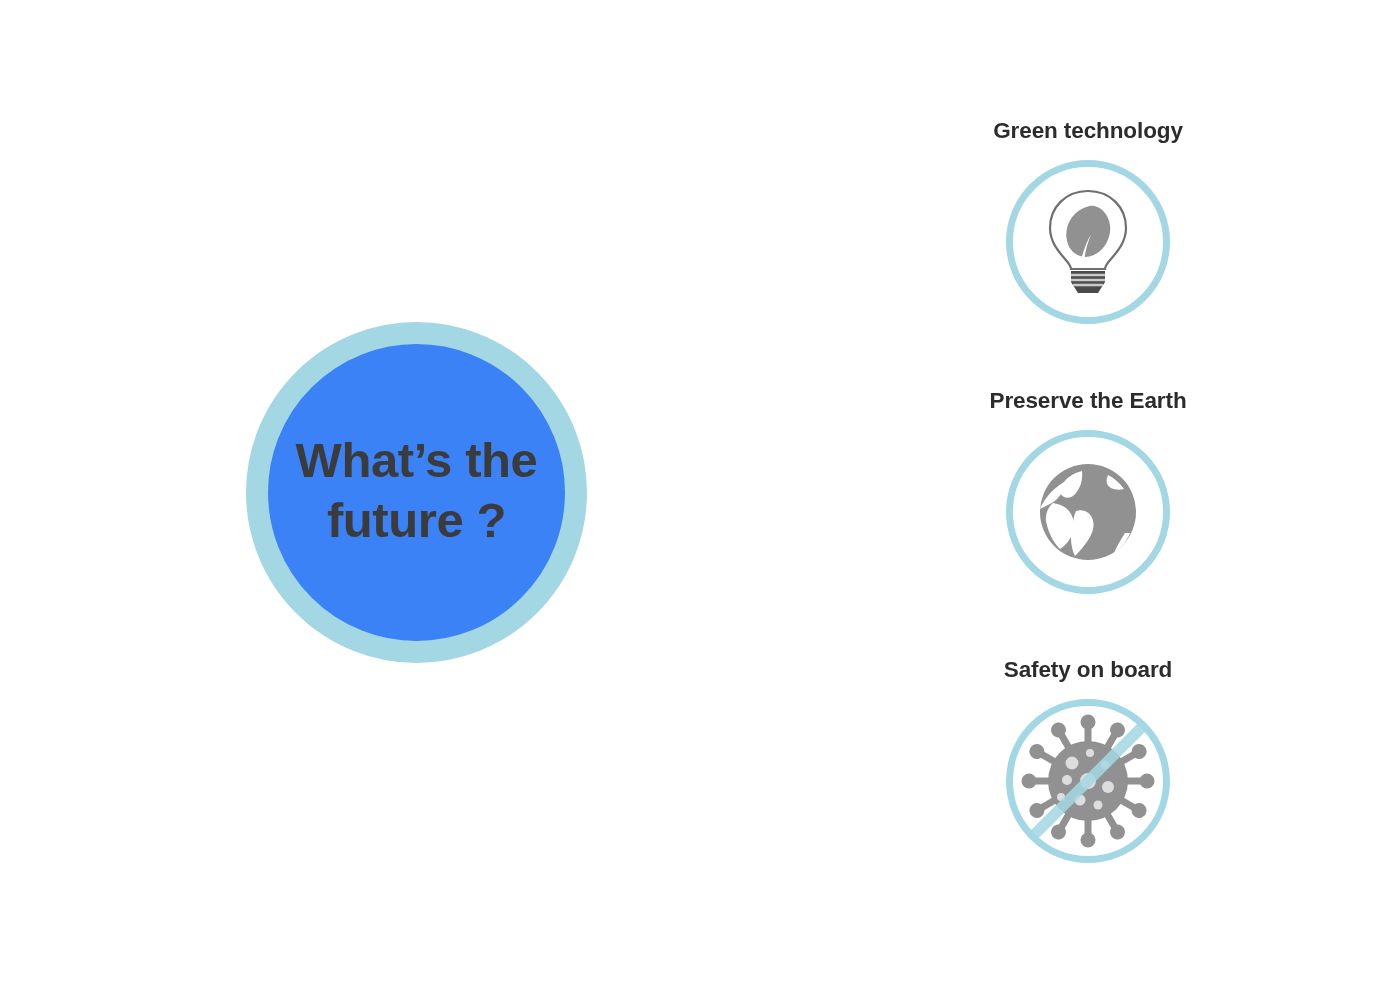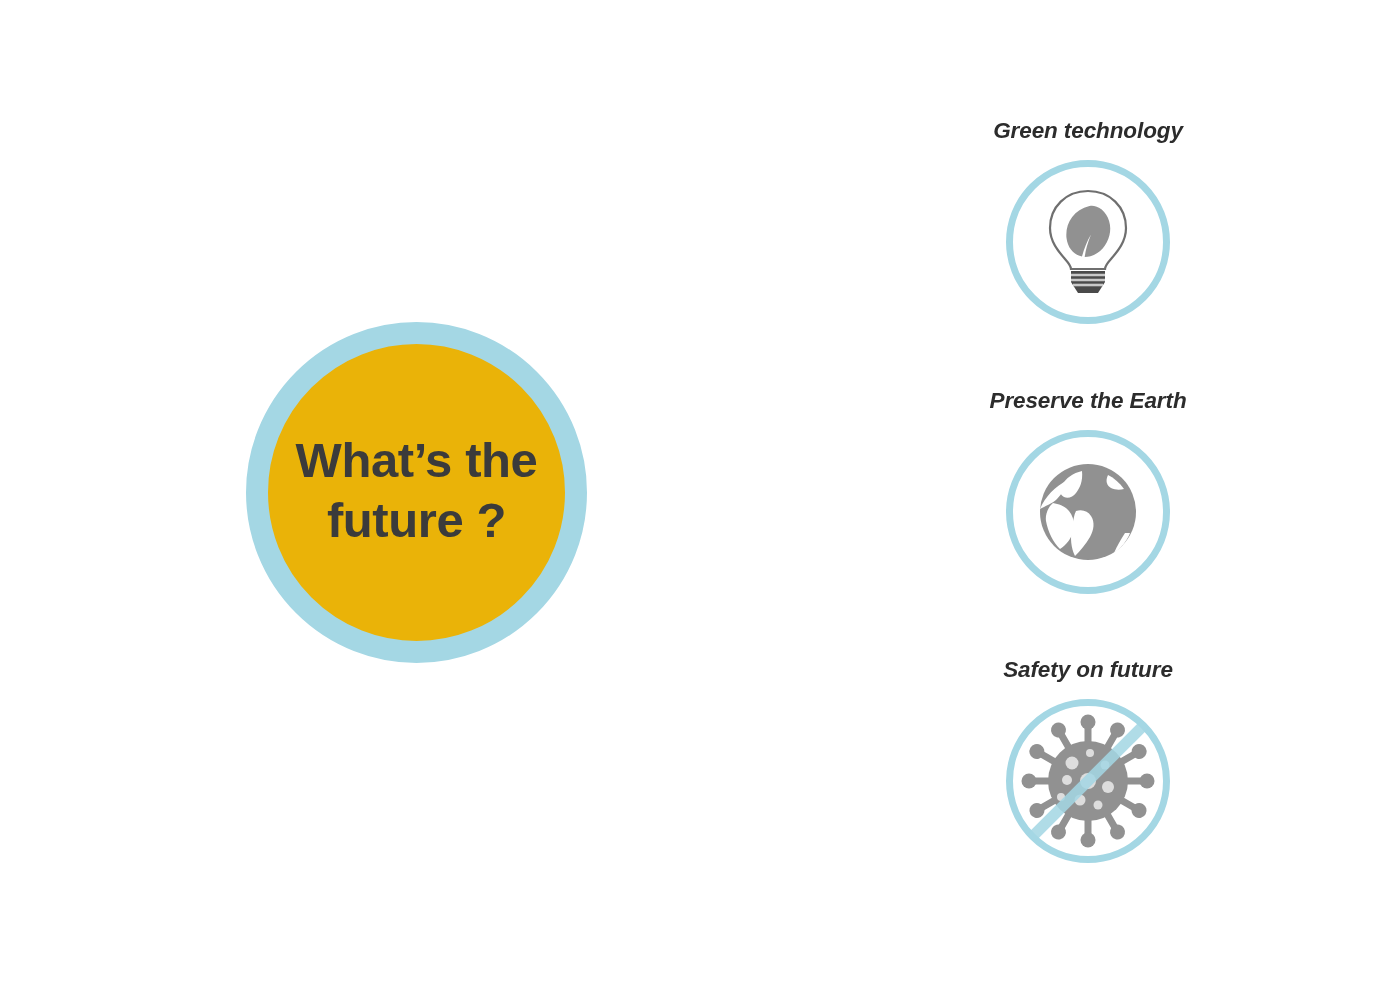--- a/index.html
+++ b/index.html
@@ -19,21 +19,21 @@
   
   #question-circle {
     position: absolute;
     left: 246px;
     top: 322px;
     width: 341px;
     height: 341px;
     box-sizing: border-box;
     border: 22px solid #a4d7e4;
     border-radius: 50%;
-    background: #eab308;
+    background: #3b82f6;
     display: flex;
     align-items: center;
     justify-content: center;
   }
   #question-text {
     color: #3b3b3b;
     font-size: 49px;
     font-weight: bold;
     line-height: 1.22;
     text-align: center;
@@ -56,21 +56,20 @@
   .feature-3 { top: 657px; }
 
   .feature-label {
     color: #2c2c2c;
     font-size: 22.5px;
     font-weight: bold;
     letter-spacing: -0.1px;
     text-align: center;
     margin-bottom: 16px;
     white-space: nowrap;
-    font-style: italic;
   }
 
   .feature-circle {
     position: relative;
     width: 164px;
     height: 164px;
     box-sizing: border-box;
     border: 7px solid #a4d7e4;
     border-radius: 50%;
     background: #ffffff;
@@ -121,21 +120,21 @@
         <path d="M18 44 C24 45 30 47 34 52 C39 58 40 66 38 73 C36 80 31 86 25 90 C18 83 13 73 11 62 C10 56 13 48 18 44 Z" fill="#ffffff"></path>
         <path d="M41 52 C47 50 53 52 56 57 C60 63 59 71 55 78 C51 85 45 92 40 97 C36 89 35 79 37 69 C38 62 39 56 41 52 Z" fill="#ffffff"></path>
         <path d="M73 16 C79 19 85 24 89 30 C85 31 80 31 76 29 C72 27 70 22 73 16 Z" fill="#ffffff"></path>
         <path d="M95 74 C92 82 86 89 79 94 C82 87 86 80 90 74 Z" fill="#ffffff"></path>
       </svg>
     </span>
   </div>
 </div>
 
 <div class="feature feature-3">
-  <div class="feature-label">Safety on future</div>
+  <div class="feature-label">Safety on board</div>
   <div class="feature-circle">
     <span>
       <svg width="152" height="152" viewBox="0 0 152 152" aria-hidden="true">
 
         <g fill="#919191">
           <g transform="rotate(0 76 76)">
             <rect x="72.5" y="16" width="7" height="24" rx="3.5"></rect>
             <circle cx="76" cy="17" r="7.5"></circle>
           </g>
           <g transform="rotate(30 76 76)">

